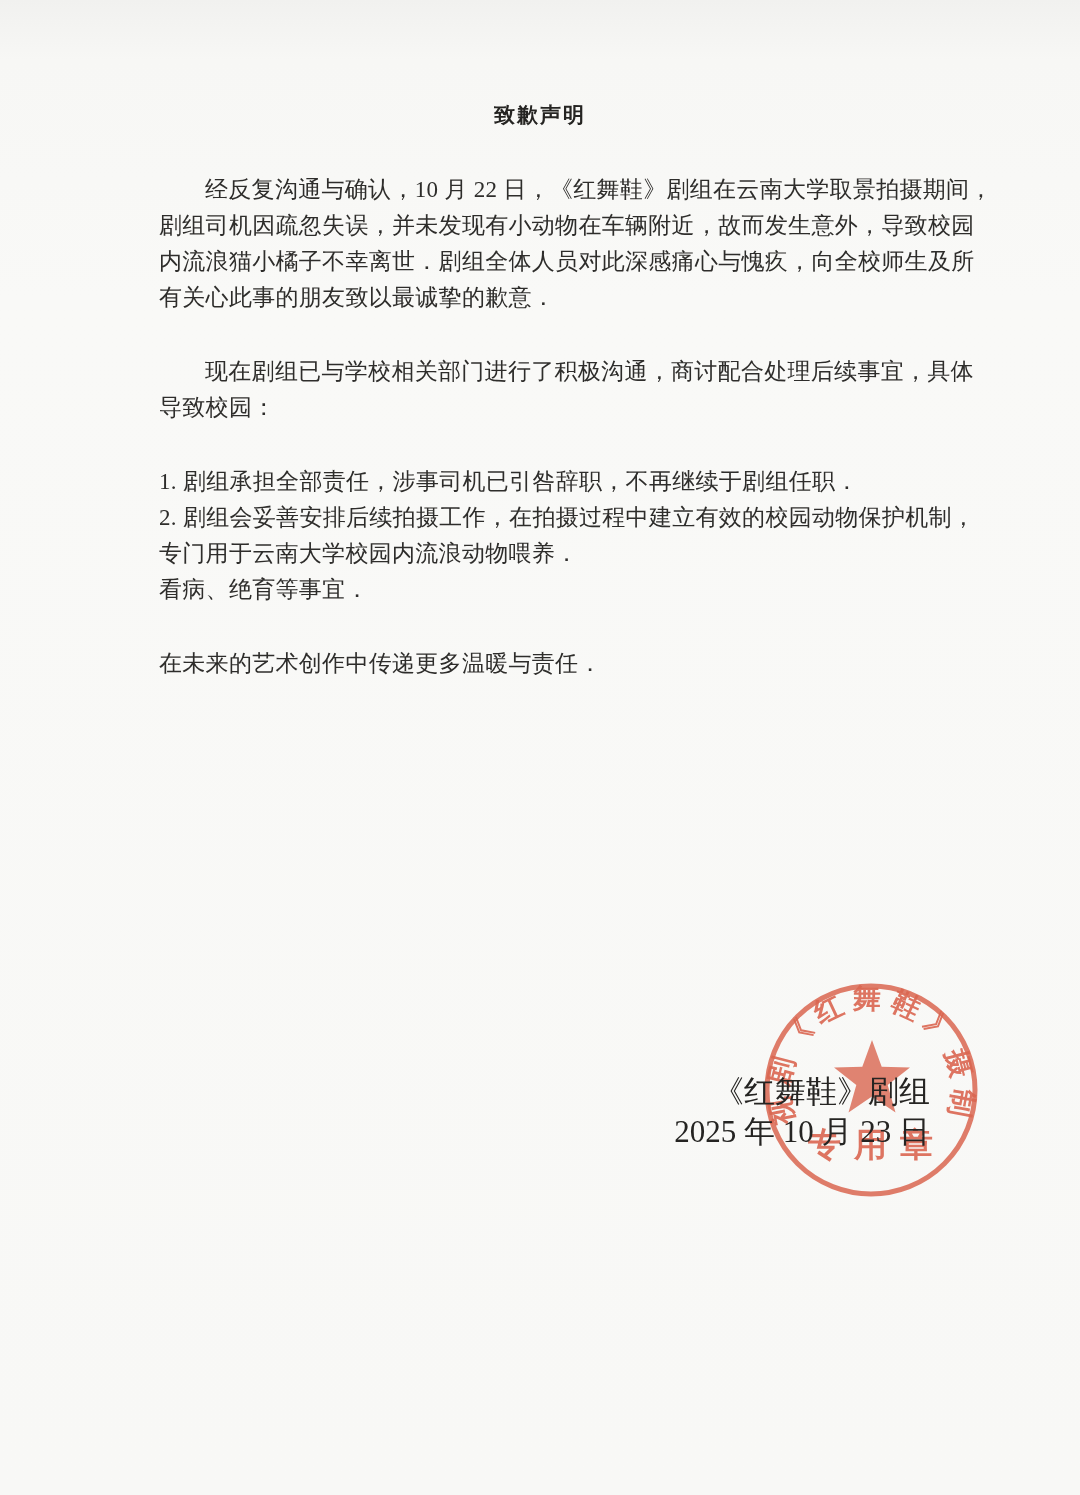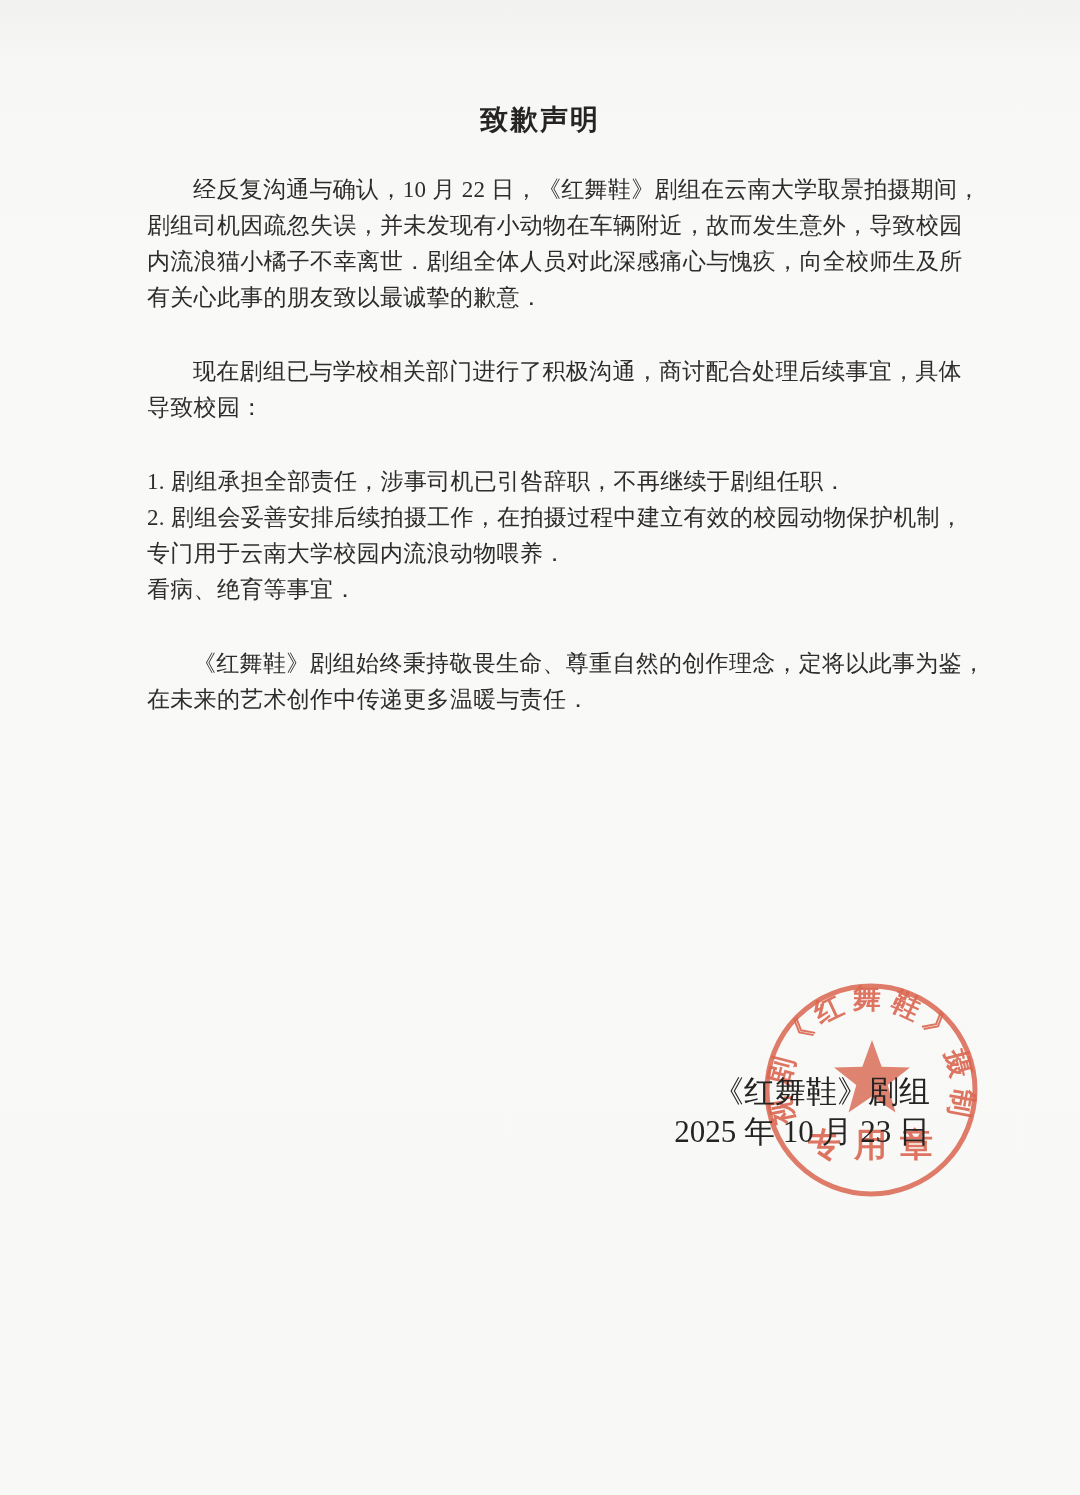--- a/index.html
+++ b/index.html
@@ -17,35 +17,35 @@
     color: #2e2d2b;
     overflow: hidden;
   }
   .title {
     position: absolute;
     top: 101px;
     left: 0;
     width: 100%;
     margin: 0;
     text-align: center;
-    font-size: 28px;
+    font-size: 21px;
     font-weight: 700;
     letter-spacing: 2px;
     color: #252422;
   }
   .content {
     position: absolute;
     top: 172px;
     left: 147px;
     width: 800px;
     font-size: 23px;
     line-height: 36px;
     letter-spacing: 0.3px;
   }
-  .para { margin: 0 0 38px 0; }
+  .para { margin: 0 0 38px 12px; }
   .line { white-space: nowrap; }
   .line.indent { text-indent: 46px; }
   .sig-block {
     position: absolute;
     top: 1072px;
     right: 150px;
     text-align: right;
     font-size: 31px;
     line-height: 40px;
     color: #252422;
@@ -97,21 +97,20 @@
 
     <div class="para">
       <div class="line">1. 剧组承担全部责任，涉事司机已引咎辞职，不再继续于剧组任职．</div>
       <div class="line">2. 剧组会妥善安排后续拍摄工作，在拍摄过程中建立有效的校园动物保护机制，</div>
       <div class="line">专门用于云南大学校园内流浪动物喂养．</div>
       <div class="line">看病、绝育等事宜．</div>
     </div>
 
 
     <div class="para">
-      <div class="line indent">《红舞鞋》剧组始终秉持敬畏生命、尊重自然的创作理念，定将以此事为鉴，</div>
       <div class="line">在未来的艺术创作中传递更多温暖与责任．</div>
     </div>
 
 
   </div>
 
   <div class="seal">
     <svg viewBox="0 0 224 224" xmlns="http://www.w3.org/2000/svg">
       <g fill="none" stroke="none">
         <circle cx="112" cy="112" r="104" stroke="#d6523a" stroke-width="5" fill="none" opacity="0.85"></circle>

